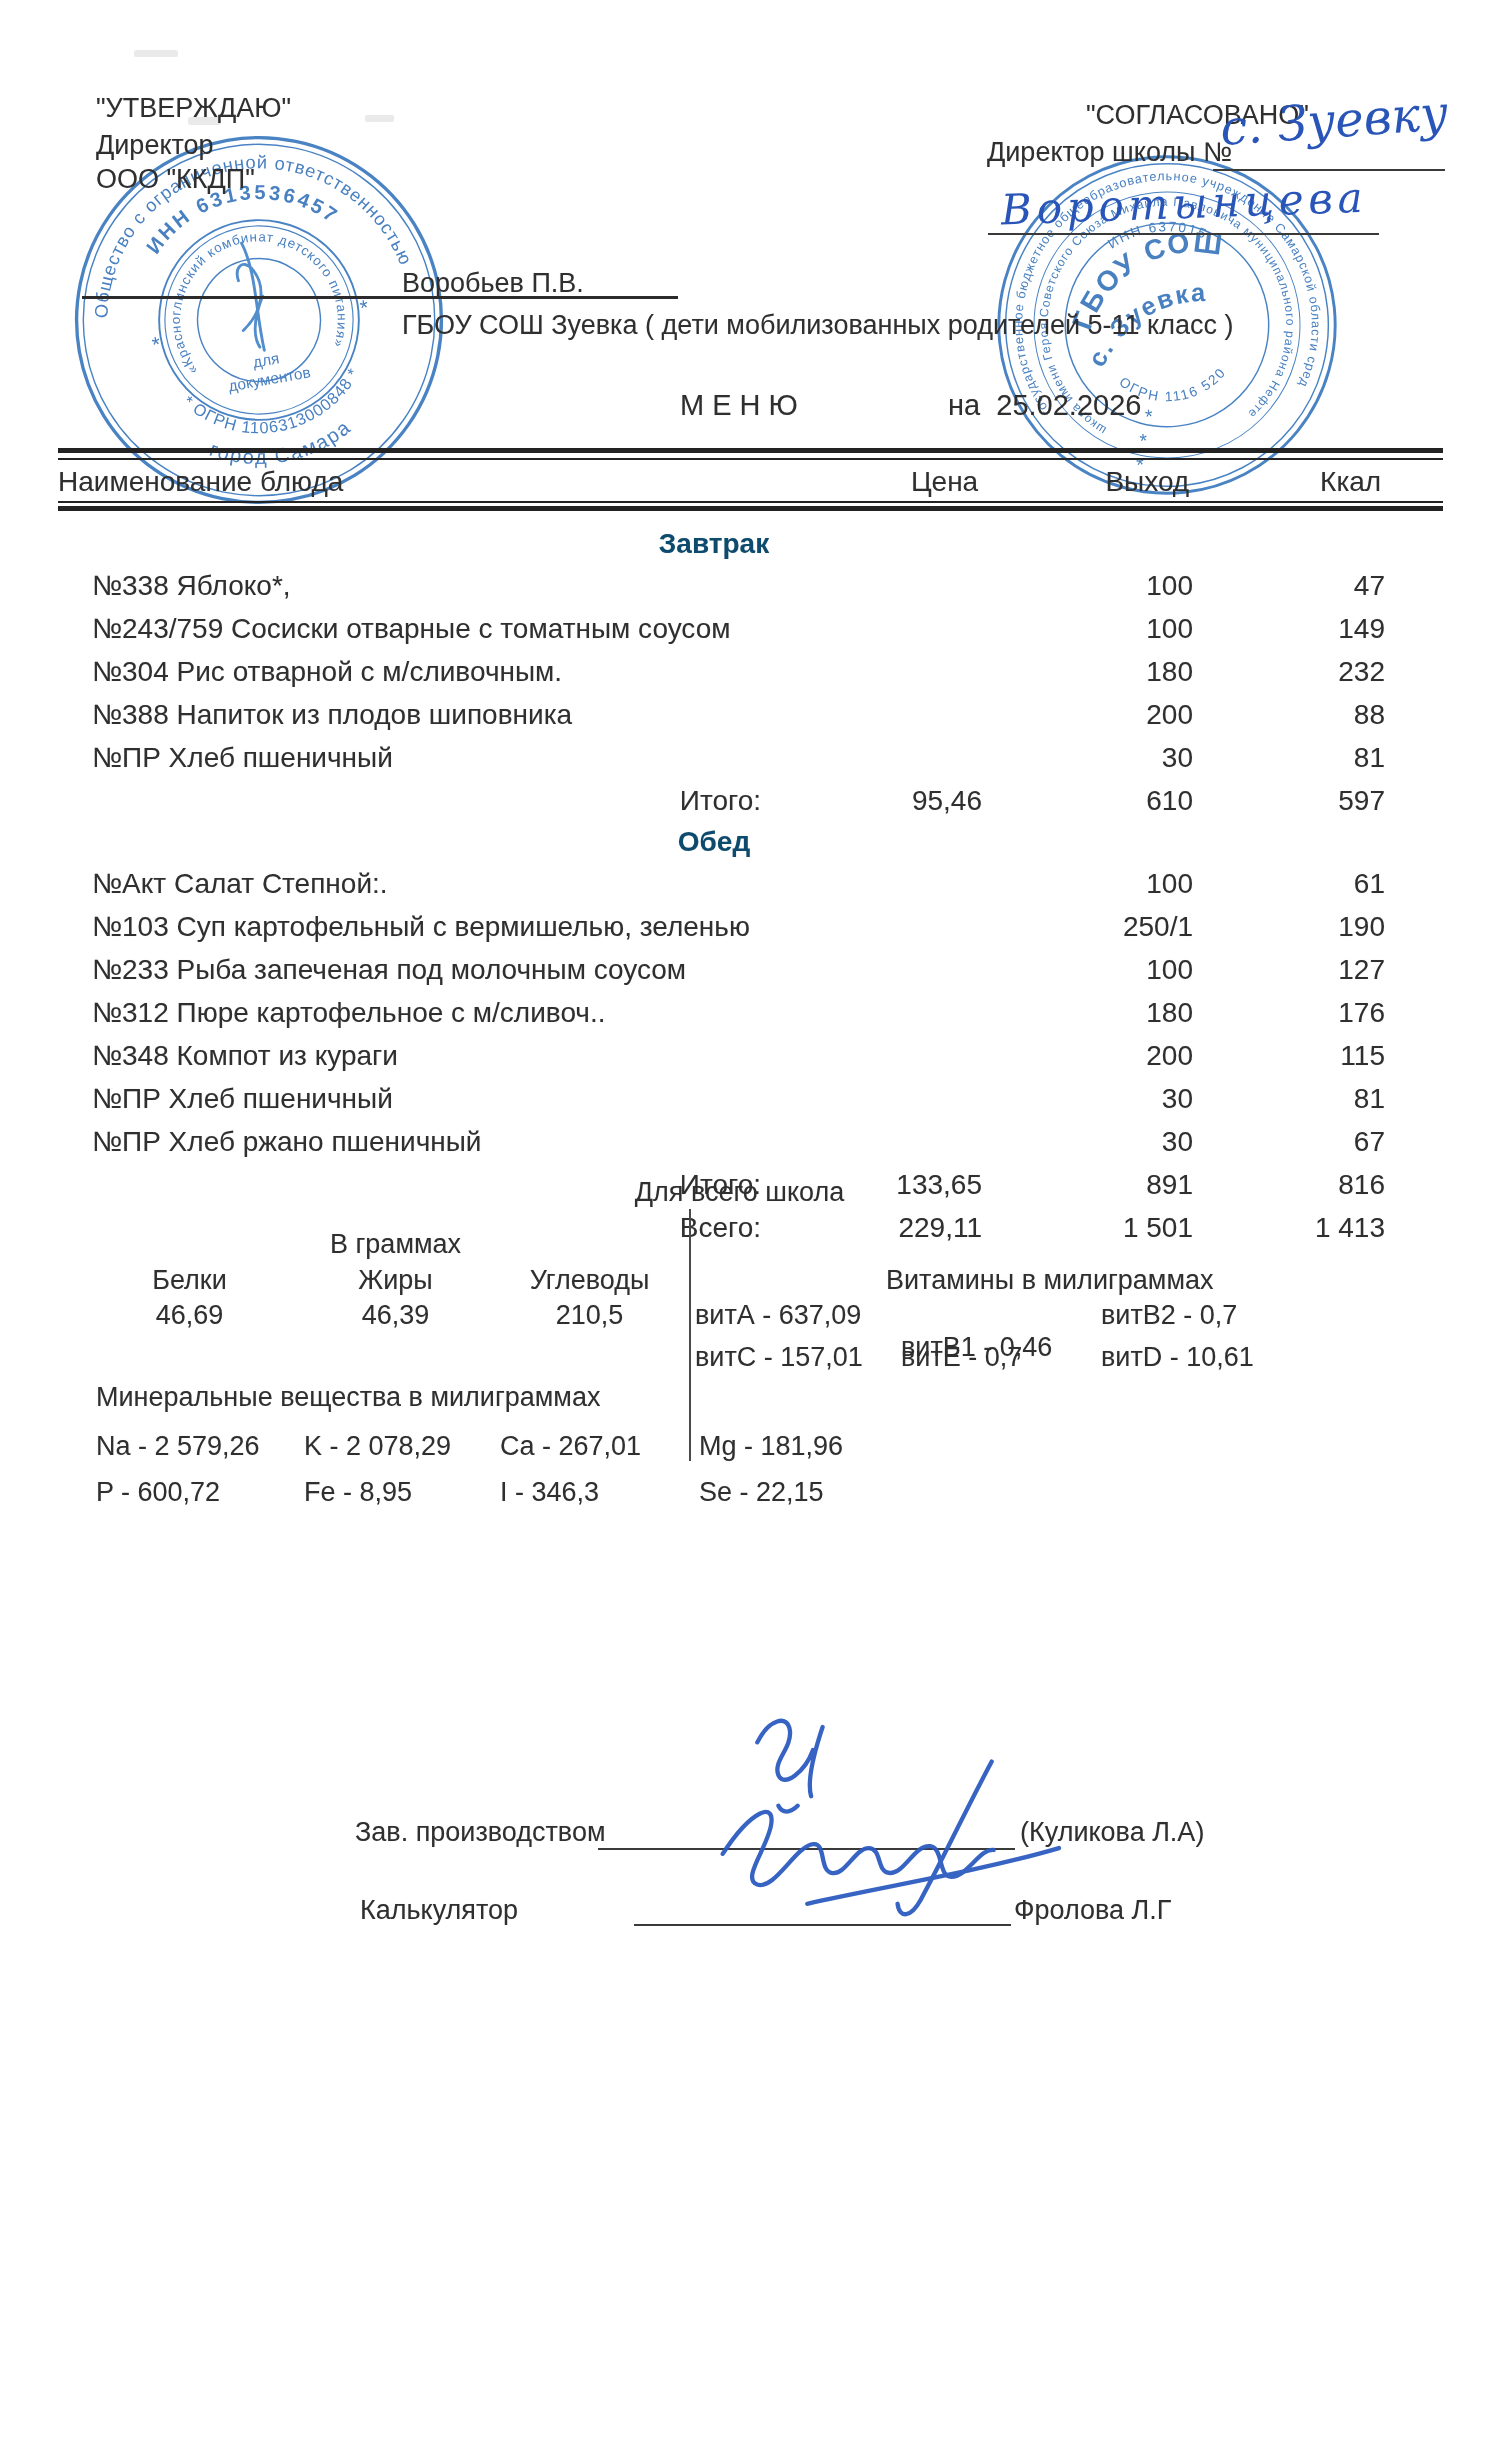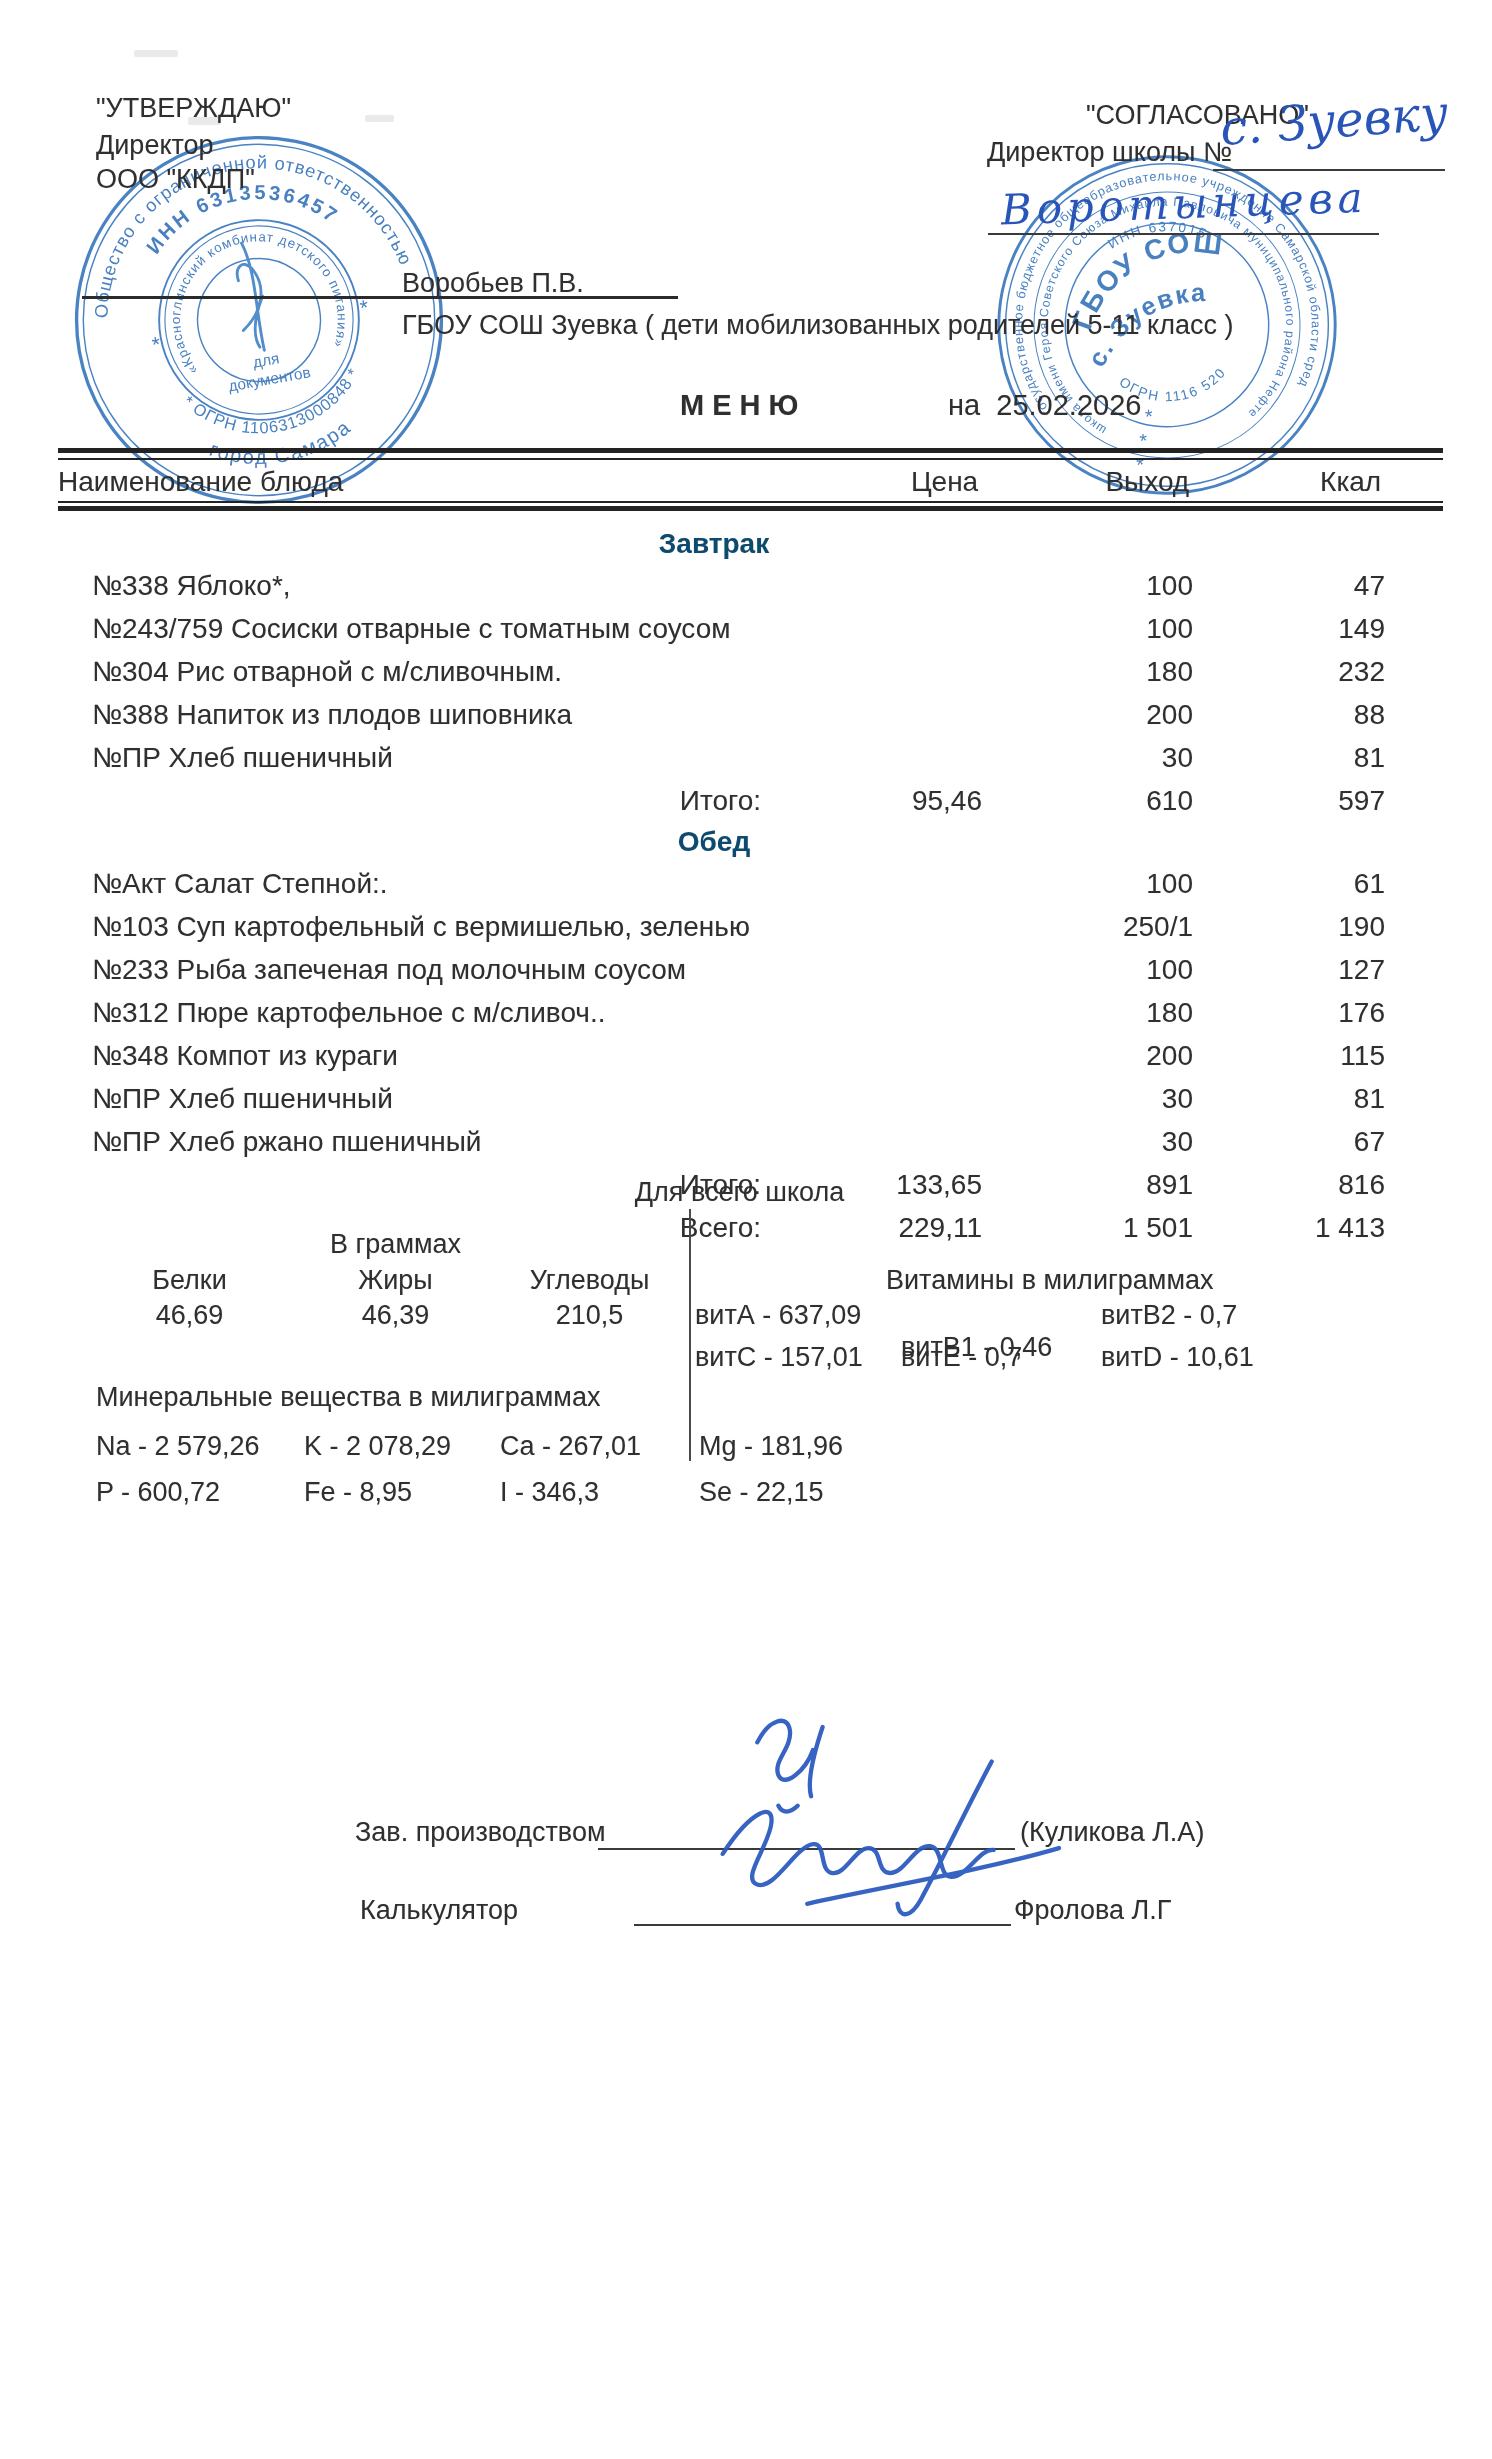--- a/index.html
+++ b/index.html
@@ -2,21 +2,21 @@
 <html><head>
 <meta charset="utf-8">
 <style>
   html,body{margin:0;padding:0;background:#e8e8e8;}
   #doc{
     position:relative; width:1493px; height:2459px; background:#ffffff;
     font-family:"Liberation Sans", sans-serif; color:#2e2e2e; overflow:hidden;
   }
   .abs{position:absolute;}
   .t{font-size:27px; line-height:33px; color:#2f2f2f; text-shadow:0 0 1px rgba(40,40,40,.18); white-space:nowrap;}
-  .bold{font-weight:bold;}
+  .bold{font-weight:normal;}
   .hline{position:absolute; left:58px; width:1385px; background:#232323;}
   .uline{position:absolute; height:1.9px; background:#3a3a3a;}
   
   #menu-table{position:absolute; left:58px; top:524px; width:1385px;}
   .trow{display:grid; grid-template-columns:1fr 221px 211px 192px; height:43px; align-items:center; padding-right:58px; box-sizing:border-box;}
   .trow .c-name{padding-left:34px; font-size:28px; color:#2f2f2f; text-shadow:0 0 1px rgba(40,40,40,.18); white-space:nowrap;}
   .trow .c-num{text-align:right; font-size:28px; color:#2f2f2f; text-shadow:0 0 1px rgba(40,40,40,.18);}
   .trow.total .c-name{text-align:right; padding-left:0;}
   .sec-hdr{height:40px; display:flex; align-items:center; justify-content:center; padding-right:73px; font-weight:bold; font-size:28px; color:#0c4a6e; text-shadow:0 0 1px rgba(40,40,40,.2);}
   #tbl-header{position:absolute; left:58px; top:462px; width:1385px;}

